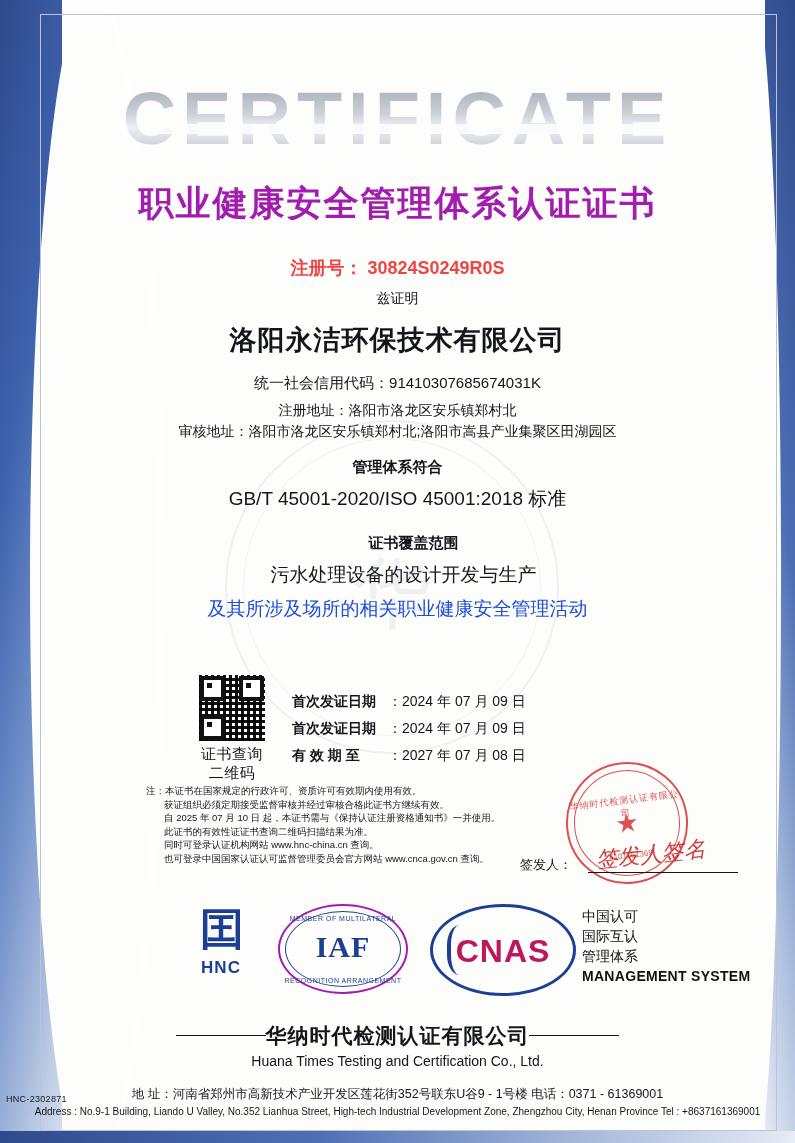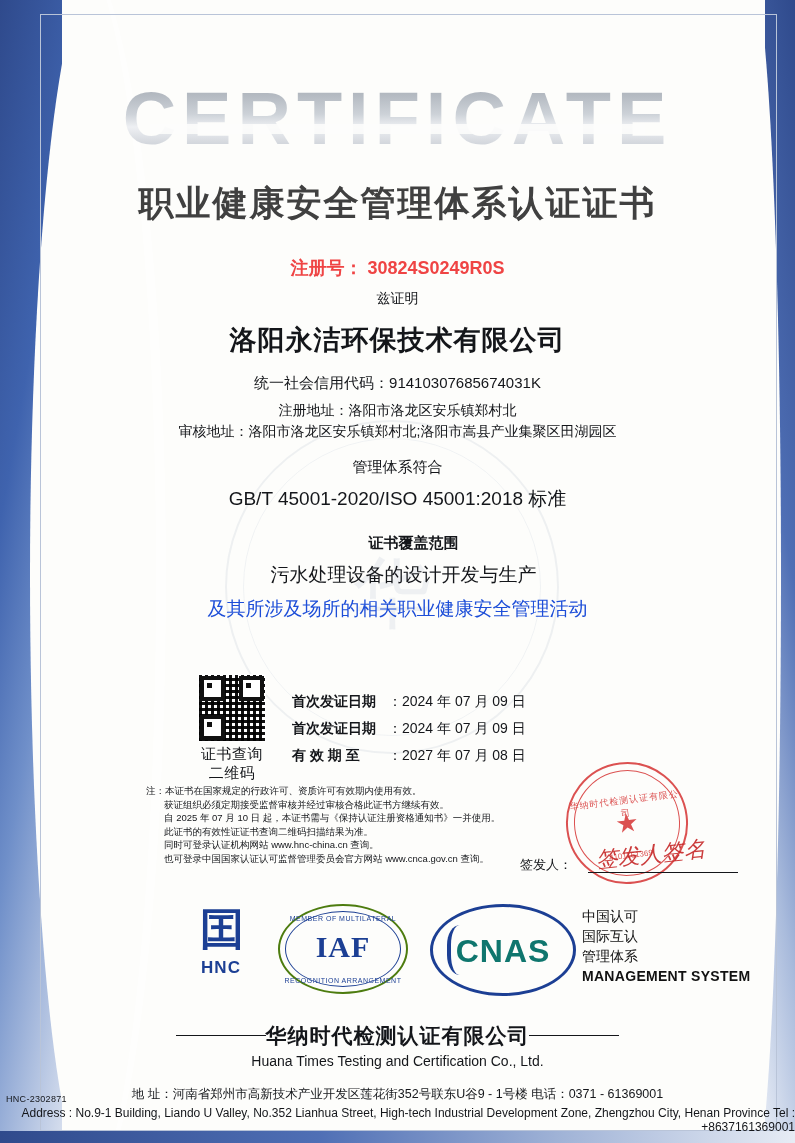--- a/index.html
+++ b/index.html
@@ -66,21 +66,21 @@
     -webkit-text-fill-color:transparent;
     white-space:nowrap;
   }
   .ghost-strike{
     position:absolute;left:150px;right:150px;top:124px;height:10px;
     background:#fdfdfb;opacity:.85;
   }
   
   .cn-title{
     position:absolute;left:0;right:0;top:180px;text-align:center;
-    font-size:35px;font-weight:bold;letter-spacing:2px;color:#404040;
+    font-size:35px;font-weight:bold;letter-spacing:2px;color:#a21caf;
   }
   .reg-no{
     position:absolute;left:0;right:0;top:256px;text-align:center;
     font-size:18px;font-weight:bold;color:#ef4444;
   }
   .zi{
     position:absolute;left:0;right:0;top:290px;text-align:center;
     font-size:14px;color:#14161a;
   }
   .company{
@@ -94,21 +94,21 @@
   .addr1{
     position:absolute;left:0;right:0;top:402px;text-align:center;
     font-size:14px;color:#14161a;
   }
   .addr2{
     position:absolute;left:0;right:0;top:423px;text-align:center;
     font-size:14px;color:#14161a;
   }
   .conform{
     position:absolute;left:0;right:0;top:458px;text-align:center;
-    font-size:15px;font-weight:normal;color:#14161a;
+    font-size:15px;font-weight:bold;color:#14161a;
   }
   .standard{
     position:absolute;left:0;right:0;top:486px;text-align:center;
     font-size:19px;color:#14161a;
   }
   .scope-label{
     position:absolute;left:0;right:0;top:534px;text-align:center;
     font-size:15px;font-weight:bold;color:#14161a;margin-left:32px;
   }
   .scope1{
@@ -178,29 +178,29 @@
   
   .logos{position:absolute;left:150px;top:900px;width:520px;height:110px;}
   .hnc{position:absolute;left:22px;top:6px;width:98px;text-align:center;color:#1c3f94;}
   .hnc .glyph{
     font-size:44px;line-height:48px;font-weight:bold;letter-spacing:-2px;
     font-family:"Liberation Serif",serif;
   }
   .hnc .txt{font-size:17px;font-weight:bold;letter-spacing:1px;margin-top:4px;}
   .iaf{
     position:absolute;left:128px;top:4px;width:126px;height:86px;border-radius:50%;
-    border:2px solid #4d7c0f;color:#1c3f94;text-align:center;
+    border:2px solid #a21caf;color:#1c3f94;text-align:center;
   }
   .iaf .ring{position:absolute;left:5px;top:5px;right:5px;bottom:5px;border:1px solid #1c3f94;border-radius:50%;}
   .iaf .big{position:absolute;left:0;right:0;top:24px;font-size:30px;font-weight:bold;font-family:"Liberation Serif",serif;letter-spacing:1px;}
   .iaf .t-top{position:absolute;left:0;right:0;top:9px;font-size:7px;letter-spacing:.5px;}
   .iaf .t-bot{position:absolute;left:0;right:0;bottom:8px;font-size:7px;letter-spacing:.5px;}
   .cnas{
     position:absolute;left:280px;top:4px;width:140px;height:86px;border-radius:50%;
-    border:3px solid #1c3f94;color:#0f766e;text-align:center;
+    border:3px solid #1c3f94;color:#be185d;text-align:center;
   }
   .cnas .big{position:absolute;left:0;right:0;top:26px;font-size:32px;font-weight:bold;letter-spacing:1px;}
   .cnas .tick{
     position:absolute;left:14px;top:18px;width:28px;height:50px;
     border-left:4px solid #1c3f94;border-radius:40% 0 0 40%;
   }
   .accred{
     position:absolute;left:432px;top:6px;width:210px;color:#111;
     font-size:14px;line-height:20px;
   }
@@ -214,22 +214,22 @@
   .rule-r{position:absolute;right:176px;top:1035px;width:90px;border-top:1px solid #14161a;}
   .footer-en{
     position:absolute;left:0;right:0;top:1053px;text-align:center;
     font-size:14px;color:#14161a;
   }
   .footer-addr{
     position:absolute;left:0;right:0;top:1086px;text-align:center;
     font-size:12.5px;color:#14161a;
   }
   .footer-addr-en{
-    position:absolute;left:0;right:0;top:1106px;text-align:right;
-    font-size:12px;color:#14161a;
+    position:absolute;left:0;right:0;top:1106px;text-align:center;
+    font-size:10px;color:#14161a;
   }
   .serial{
     position:absolute;left:6px;top:1094px;
     font-size:9px;color:#14161a;letter-spacing:.3px;
   }
   .bottom-bar{
     position:absolute;left:0;right:0;bottom:0;height:12px;
     background:linear-gradient(90deg,#2f4a8c 0%,#4f6fb5 40%,#9fb2d6 70%,#e7ecf5 100%);
   }
 </style>

